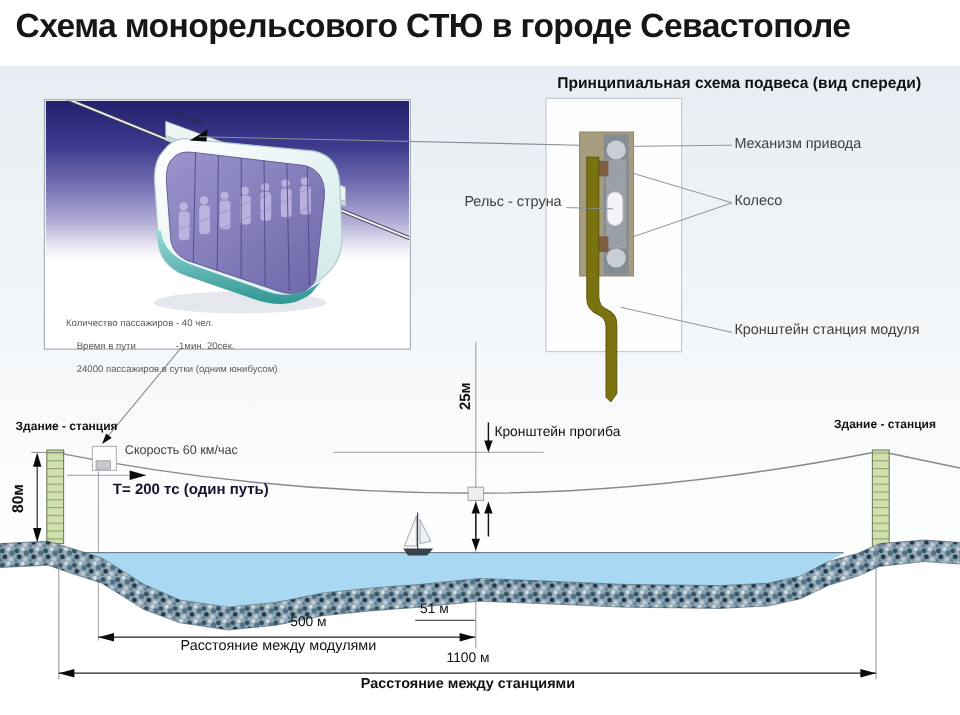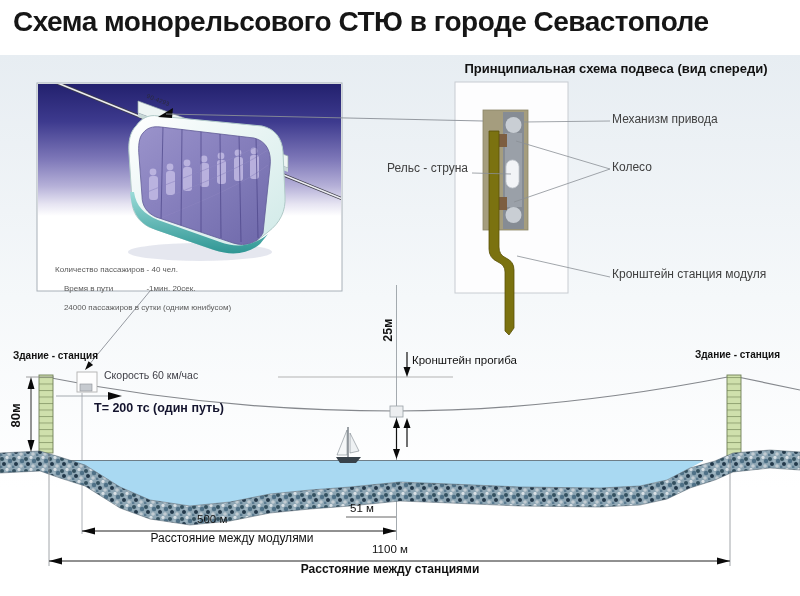--- a/index.html
+++ b/index.html
@@ -13,21 +13,21 @@
   #lbl-wheel{left:612px;top:161px;}
   #lbl-bracket{left:612px;top:268px;}
   #lbl-rail{left:387px;top:162px;}
   .station{font-size:10px;font-weight:bold;}
   #station-left{left:13px;top:350px;}
   #station-right{left:695px;top:349px;}
   #lbl-speed{left:104px;top:369px;font-size:10.5px;color:#3e3e46;}
   #lbl-tension{left:54px;top:401px;font-size:12.5px;font-weight:bold;color:#14142e;margin-left:40px;}
   #lbl-sag{left:412px;top:354px;font-size:11.5px;}
   #lbl-51{left:350px;top:502px;font-size:11.5px;}
-  #lbl-500{left:197px;top:513px;width:80px;text-align:left;font-size:11.5px;}
+  #lbl-500{left:197px;top:513px;width:80px;text-align:center;font-size:11.5px;padding-left:20px;}
   #lbl-modules{left:112px;top:532px;width:240px;text-align:center;font-size:12px;}
   #lbl-1100{left:350px;top:543px;width:80px;text-align:center;font-size:11.5px;}
   #lbl-stations{left:250px;top:563px;width:280px;text-align:center;font-size:12px;font-weight:bold;}
   .vrot{transform:rotate(-90deg);font-weight:bold;text-align:center;}
   #lbl-80{left:-4px;top:408px;width:40px;font-size:13px;}
   #lbl-25{left:370px;top:323px;width:36px;font-size:12.5px;}
   #cabin-plate{left:146px;top:97px;font-size:6px;color:#2a2a38;transform:rotate(21deg);letter-spacing:.3px;}
   #caption{left:55px;top:265px;font-size:8px;color:#5a5a5a;line-height:1.18;}
   svg{position:absolute;left:0;top:0;}
 </style>

